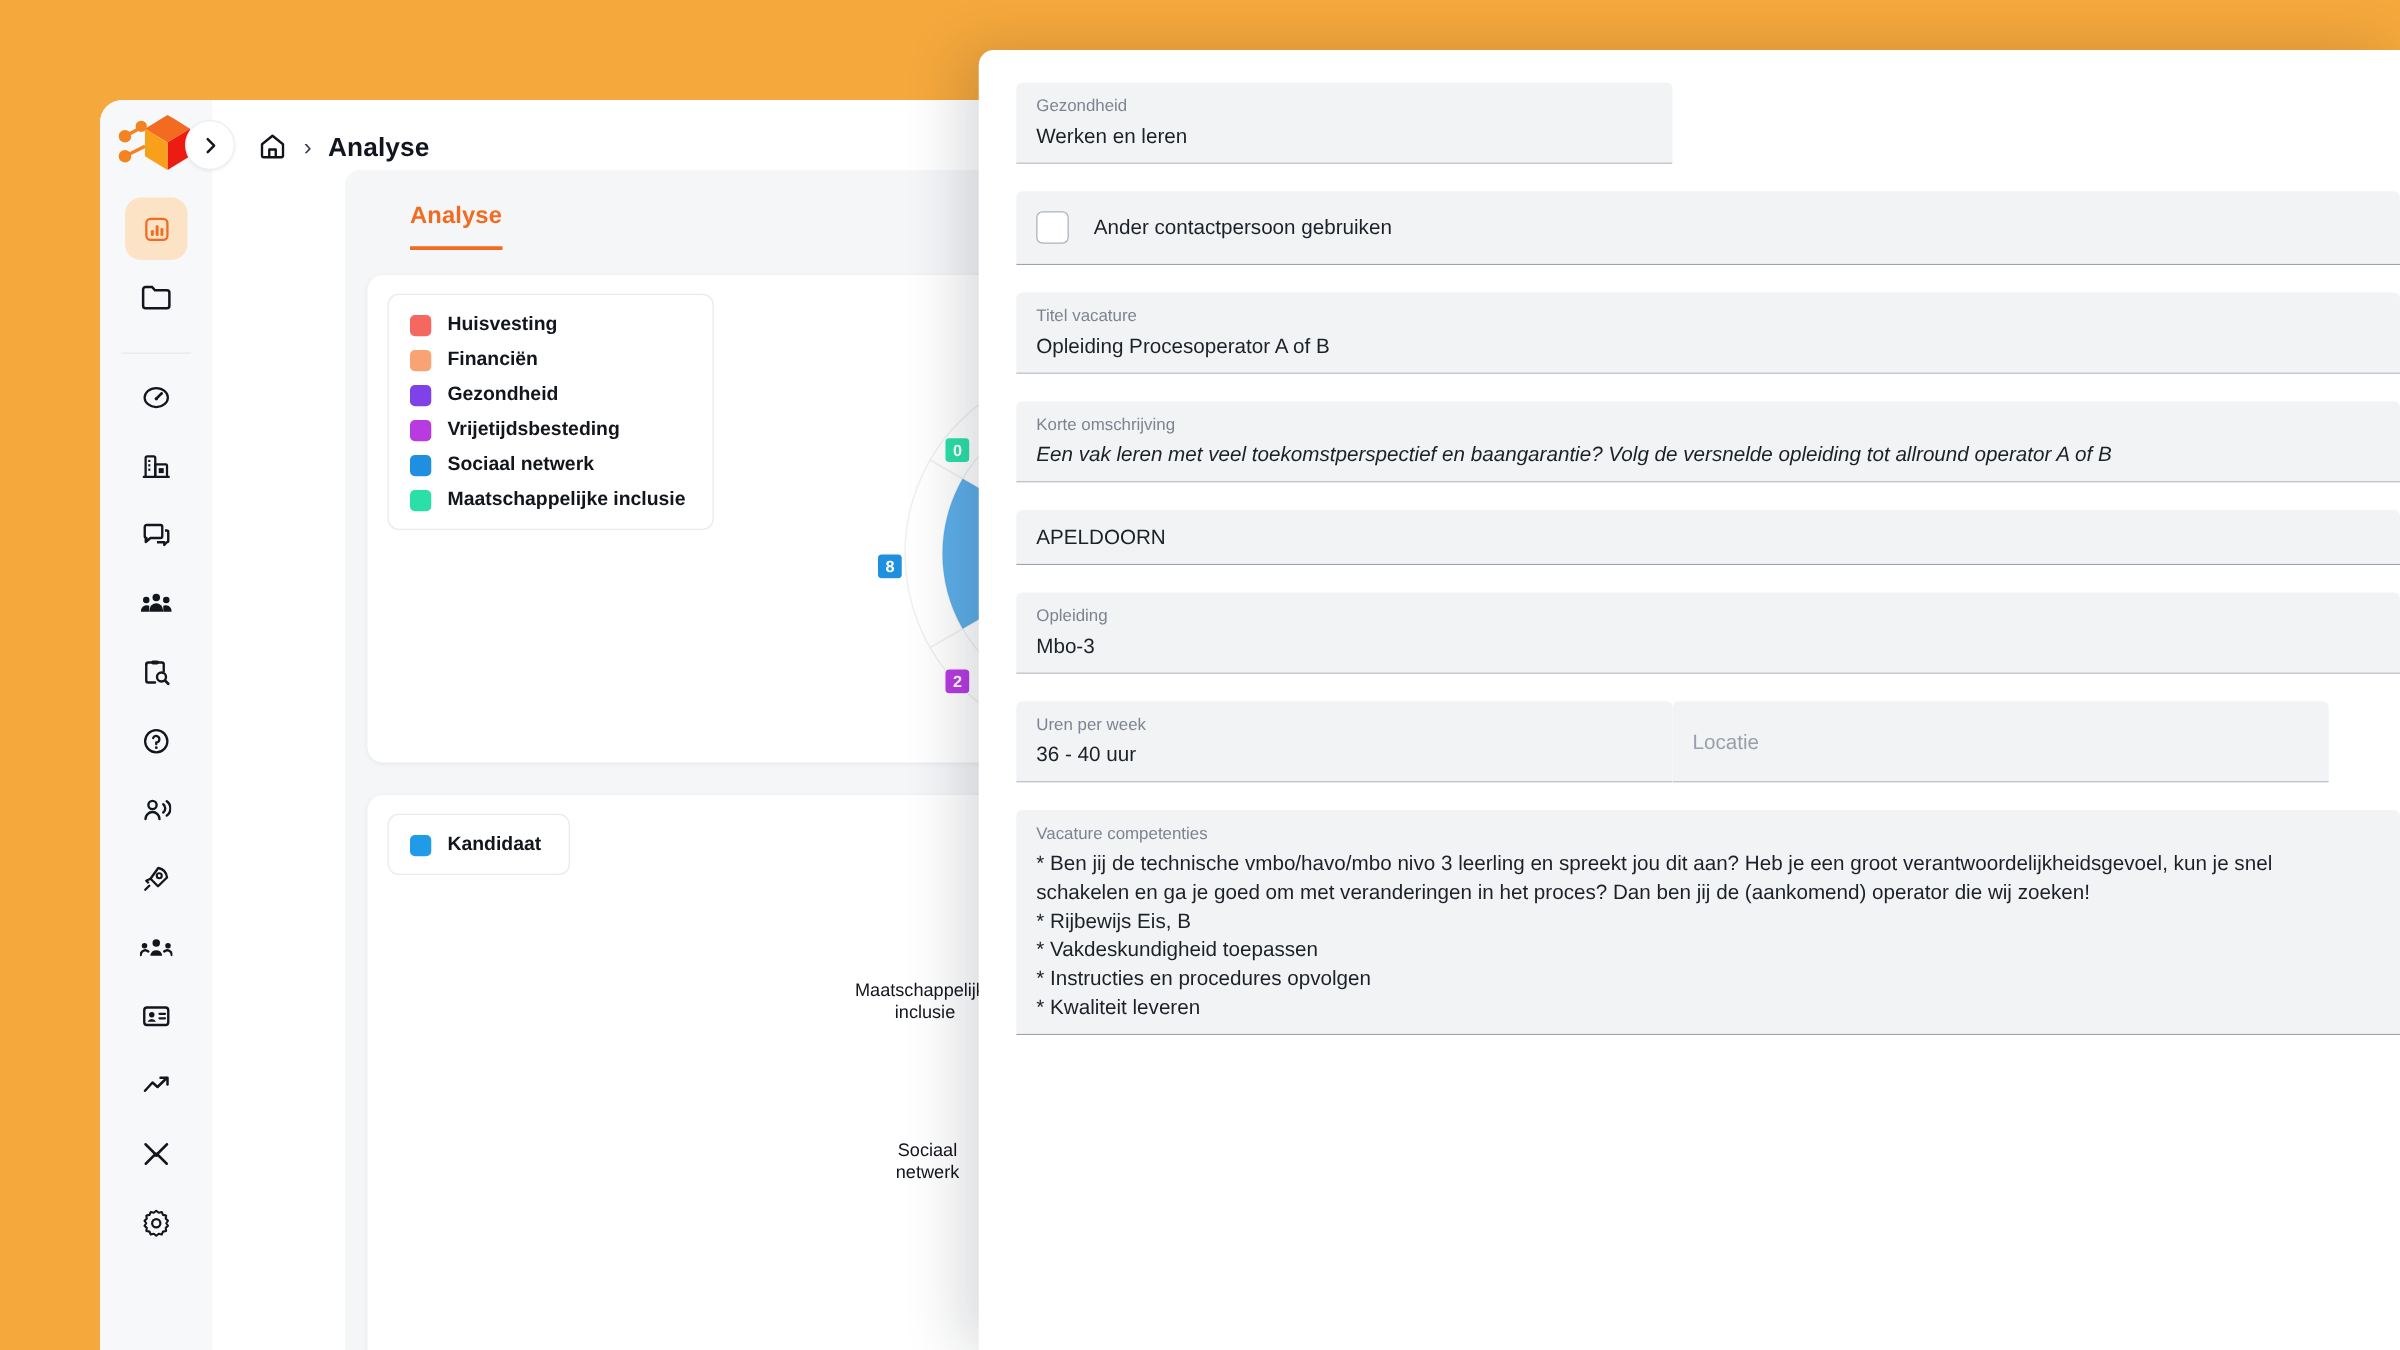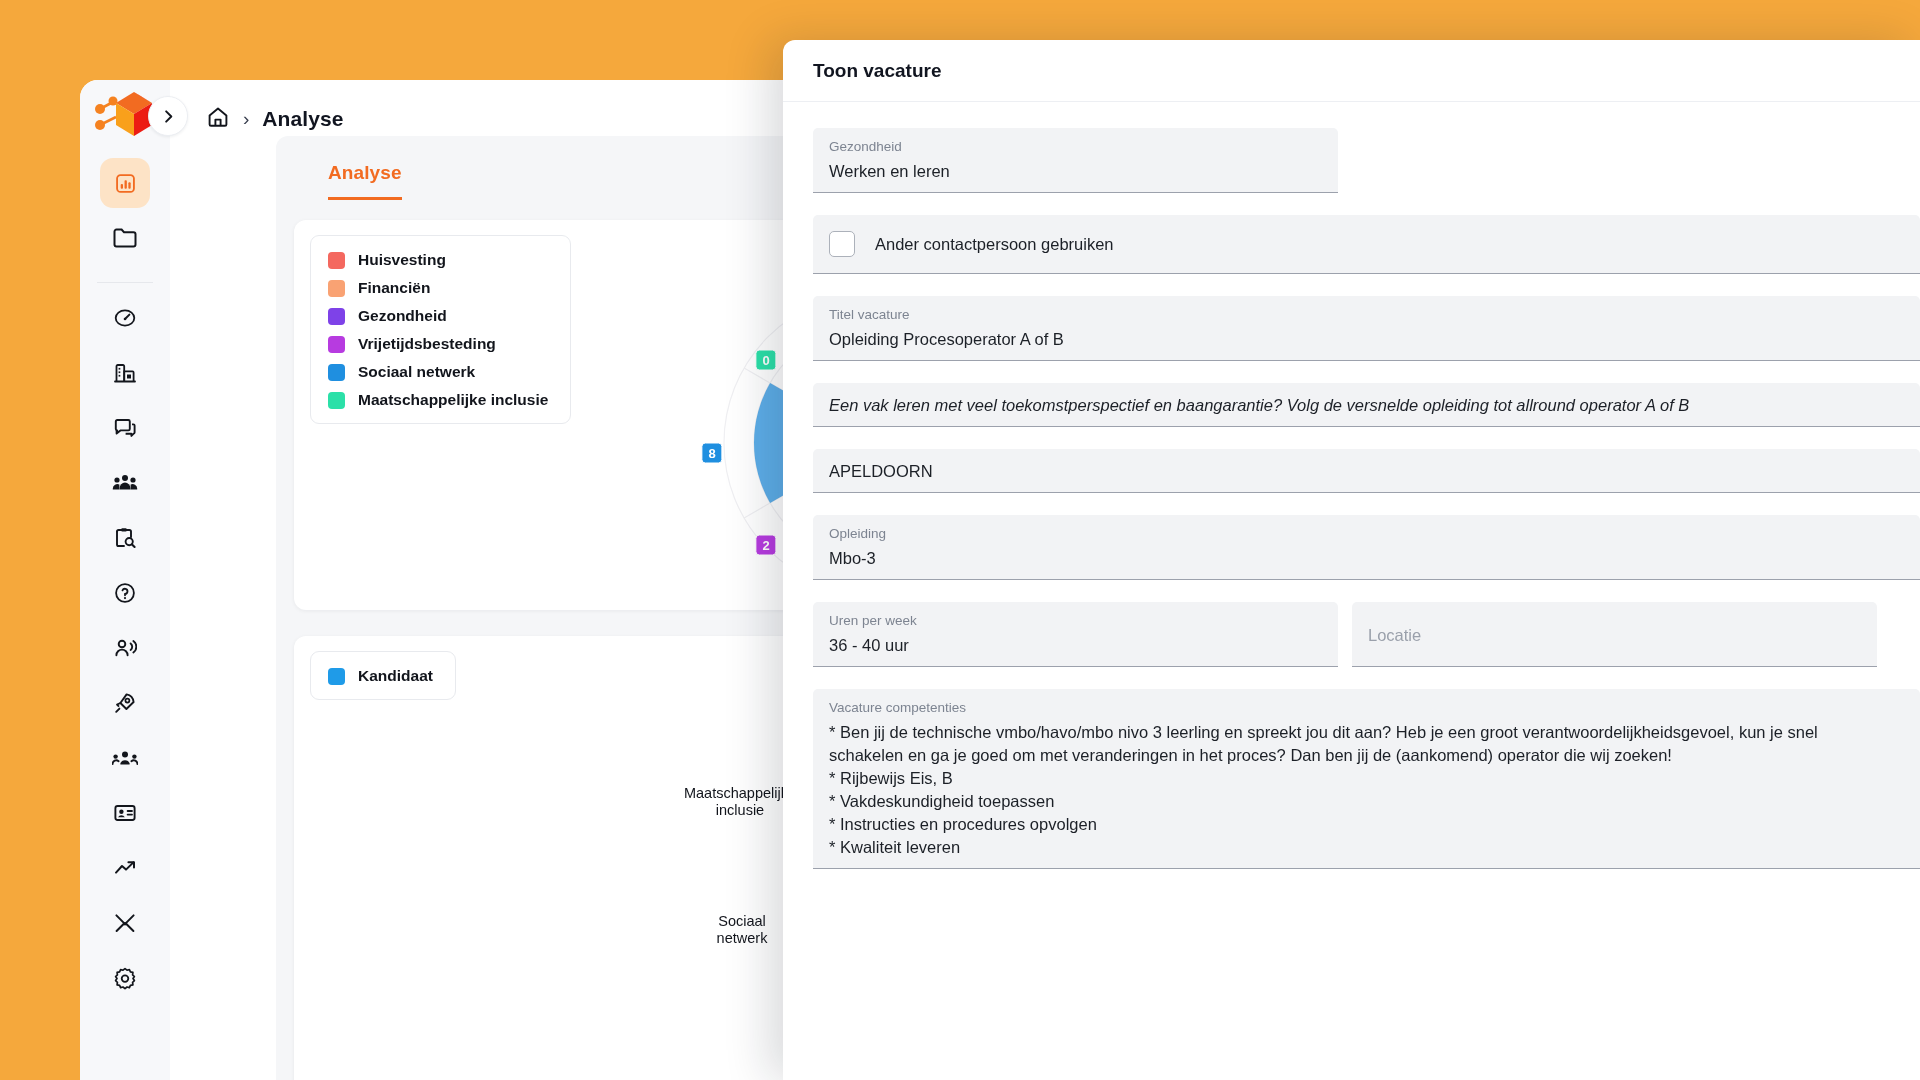--- a/index.html
+++ b/index.html
@@ -129,21 +129,21 @@
   .field {
     background: #F2F3F5; border-bottom: 1px solid #9CA1AC;
     border-radius: 5px 5px 0 0; padding: 11px 16px 9px;
     margin-bottom: 22px;
   }
   .field-label { font-size: 13.5px; color: #7D8491; margin-bottom: 5px; line-height: 16px; }
   .field-value { font-size: 16.5px; color: #1C2027; line-height: 23px; white-space: pre-line; }
   .field-placeholder { font-size: 16.5px; color: #9AA0AB; line-height: 23px; }
 
   .field-w-narrow { width: 525px; }
-  .field-row { display: flex; gap: 14px; }
+  .field-row { display: flex; }
   .field-row .field { width: 525px; margin-bottom: 22px; }
 
   .check-field {
     background: #F2F3F5; border-bottom: 1px solid #9CA1AC;
     border-radius: 5px 5px 0 0; padding: 16px 16px;
     margin-bottom: 22px; display: flex; align-items: center; gap: 20px;
     width: 1107px;
   }
   .checkbox {
     width: 26px; height: 26px; border: 1.6px solid #ACB1BA;
@@ -491,43 +491,41 @@
           <div class="axis-label" style="left:48px;  top:240px;">Sociaal
 netwerk</div>
           <div class="axis-label" style="left:46px;  top:112px;">Maatschappelijke
 inclusie</div>
         </div>
       </section>
     </main>
   </div>
 
   <aside class="drawer">
-    <header class="drawer-header">
-      <h2 class="drawer-title">Toon vacature</h2>
-    </header>
 
     <div class="drawer-body">
 
       <div class="field field-w-narrow">
         <div class="field-label">Gezondheid</div>
         <div class="field-value">Werken en leren</div>
       </div>
 
 
       <div class="check-field">
         <span class="checkbox"></span>
         <span class="check-label">Ander contactpersoon gebruiken</span>
       </div>
 
       <div class="field field-wide">
         <div class="field-label">Titel vacature</div>
         <div class="field-value">Opleiding Procesoperator A of B</div>
       </div>
 
       <div class="field field-wide">
+        <div class="field-label">Korte omschrijving</div>
         <div class="field-value" style="white-space:nowrap; overflow:hidden;font-style:italic;">Een vak leren met veel toekomstperspectief en baangarantie? Volg de versnelde opleiding tot allround operator A of B</div>
       </div>
 
       <div class="field field-wide">
         <div class="field-value">APELDOORN</div>
       </div>
 
       <div class="field field-wide">
         <div class="field-label">Opleiding</div>
         <div class="field-value">Mbo-3</div>

